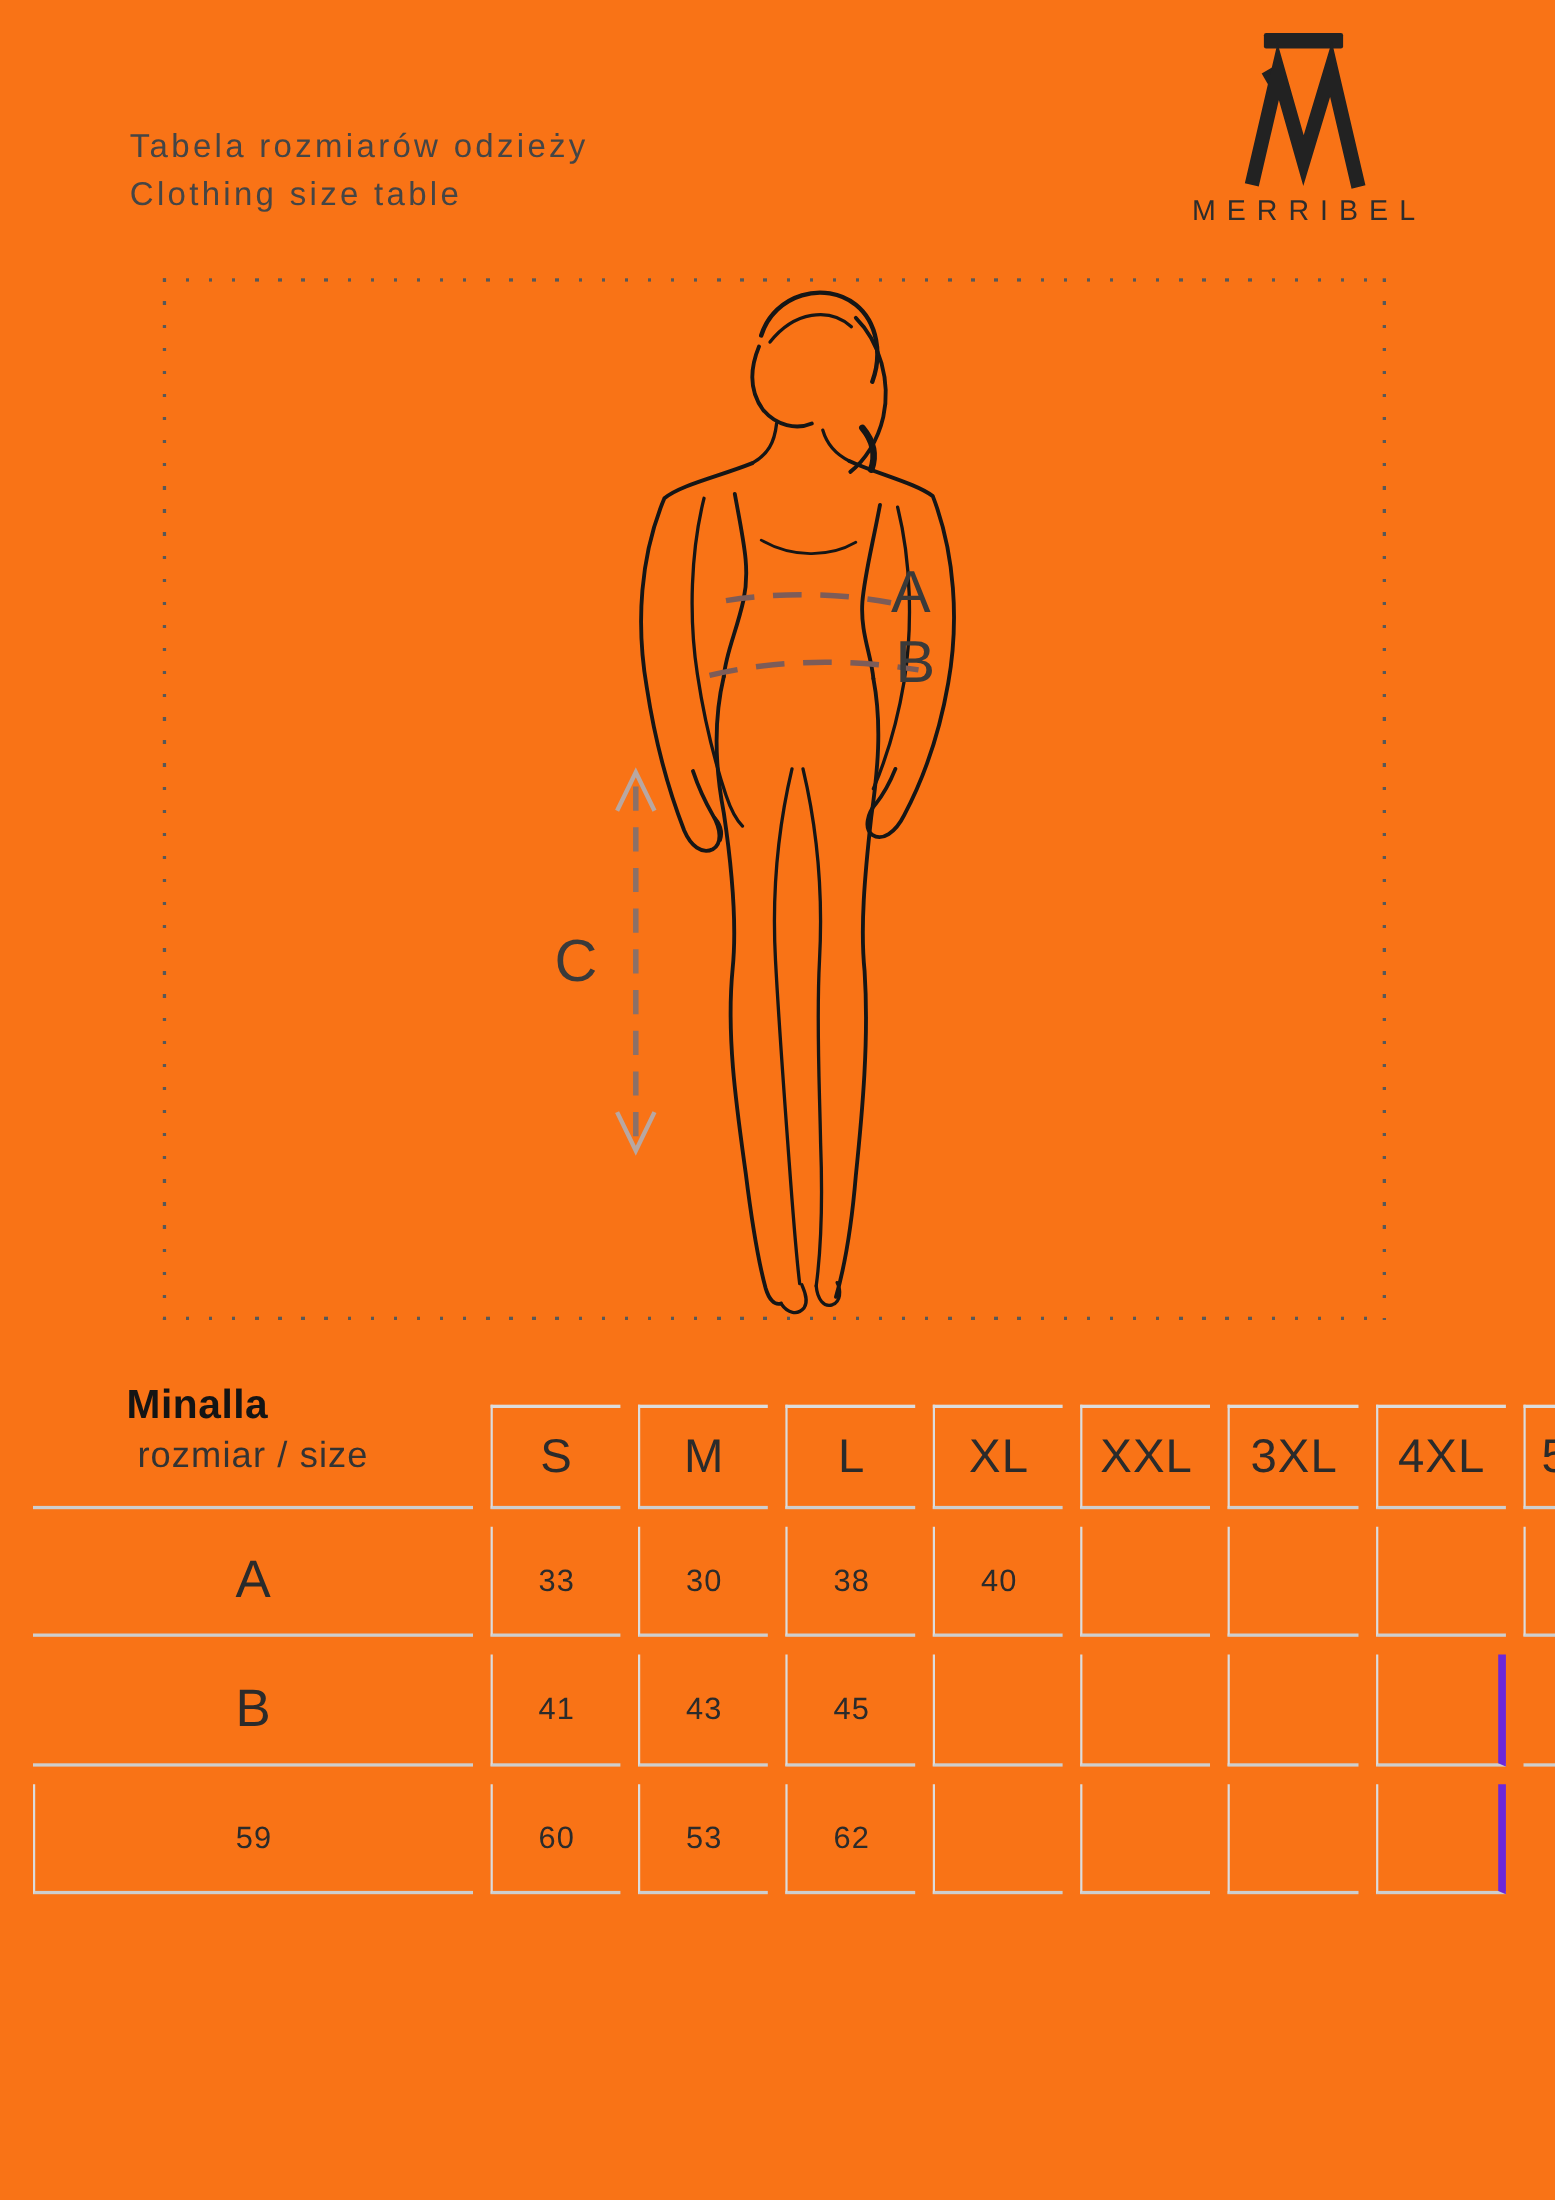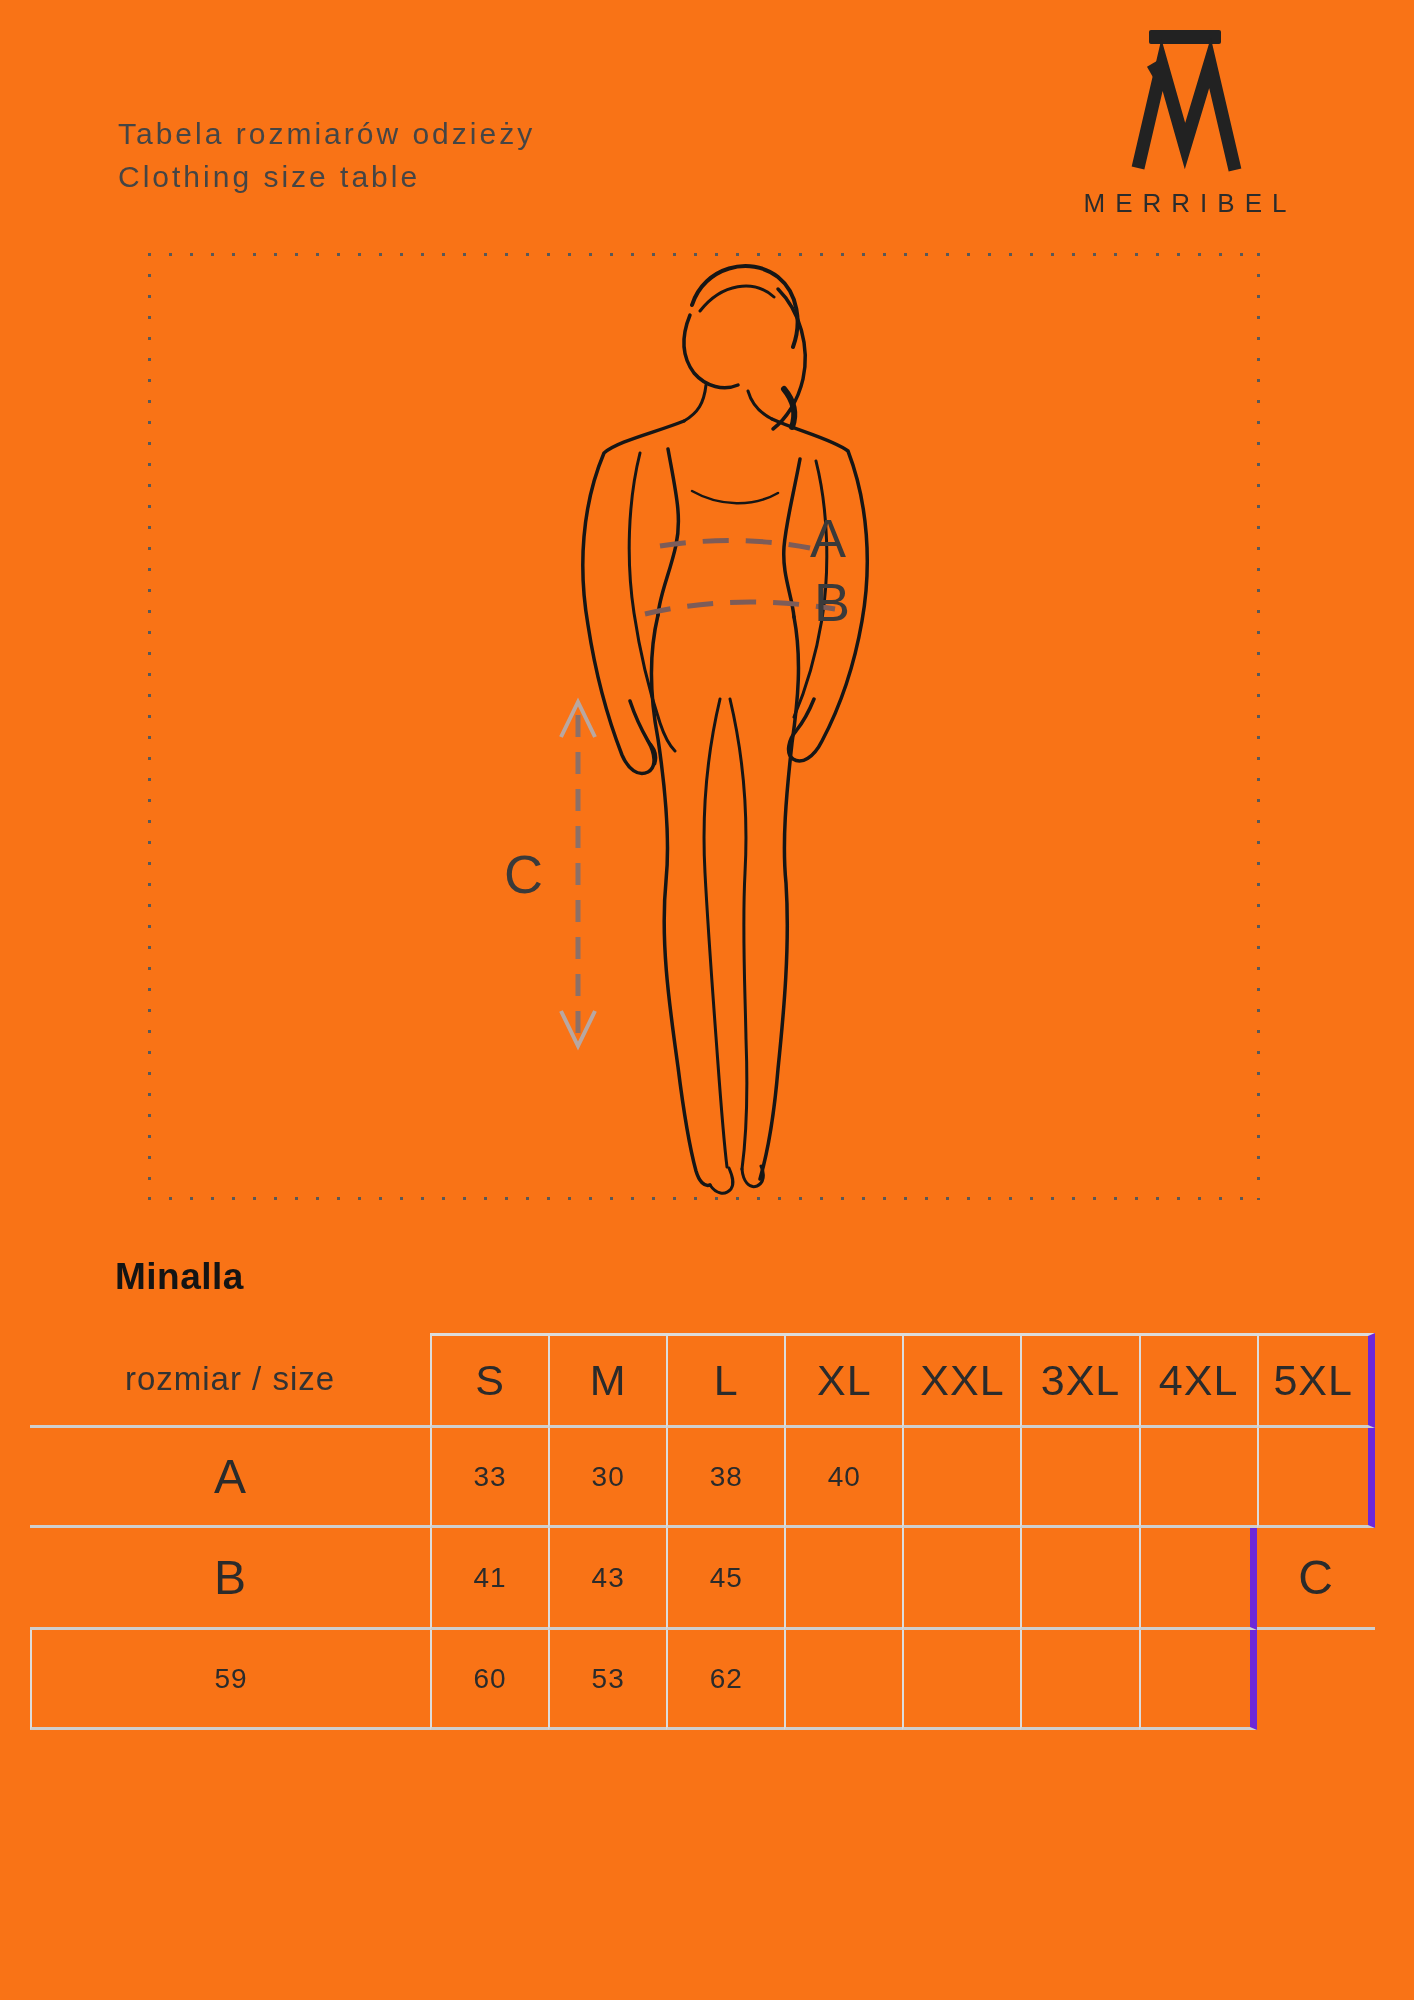--- a/index.html
+++ b/index.html
@@ -9,21 +9,21 @@
   }
   
   .title-block{position:absolute;left:118px;top:112px;}
   .title-line{
     font-size:30px;font-weight:300;letter-spacing:3px;color:#454545;line-height:43px;
     white-space:nowrap;
   }
   .brand-block{position:absolute;left:1040px;top:24px;width:290px;text-align:center;}
   .brand-logo{display:block;margin:0 auto;}
   .brand-name{
-    margin-top:12px;font-size:26px;font-weight:500;letter-spacing:10px;color:#2c2c2c;
+    margin-top:0;font-size:26px;font-weight:500;letter-spacing:10px;color:#2c2c2c;
     white-space:nowrap;text-indent:10px;
   }
   
   .figure-box{position:absolute;left:148px;top:253px;width:1112px;height:947px;}
   .dot-edge{position:absolute;background-repeat:repeat;}
   .dot-h{left:0;width:100%;height:3px;
     background-image:repeating-linear-gradient(to right,#585858 0 3px,transparent 3px 21px);}
   .dot-v{top:0;height:100%;width:3px;
     background-image:repeating-linear-gradient(to bottom,#585858 0 3px,transparent 3px 21px);}
   .dot-top{top:0;} .dot-bottom{bottom:0;} .dot-left{left:0;} .dot-right{right:0;}
@@ -33,24 +33,25 @@
   }
   .label-a{left:662px;top:258px;}
   .label-b{left:666px;top:322px;}
   .label-c{left:356px;top:594px;}
   
   .product-name{
     position:absolute;left:115px;top:1256px;font-size:37px;font-weight:700;color:#141414;
     letter-spacing:0.5px;
   }
   .size-table{
-    position:absolute;left:30px;top:1333px;width:1345px;
+    position:absolute;left:30px;top:1277px;width:1345px;
     display:grid;
     grid-template-columns:400px repeat(8,118.1px);
     grid-template-rows:95px 100px 102px 100px;
+    gap:16px;
   }
   .cell{
     display:flex;align-items:center;justify-content:center;
     font-weight:300;color:#2b2b2b;box-sizing:border-box;
   }
   .lbl-cell{border-bottom:3px solid #cecece;}
   .size-cell{border-left:2px solid #dcdcdc;border-bottom:3px solid #cecece;}
   .size-cell.last{border-right:7px solid #6d28d9;}
   .size-cell.hdr{border-top:3px solid #dcdcdc;}
   .corner{font-size:33px;letter-spacing:1px;color:#333;}

